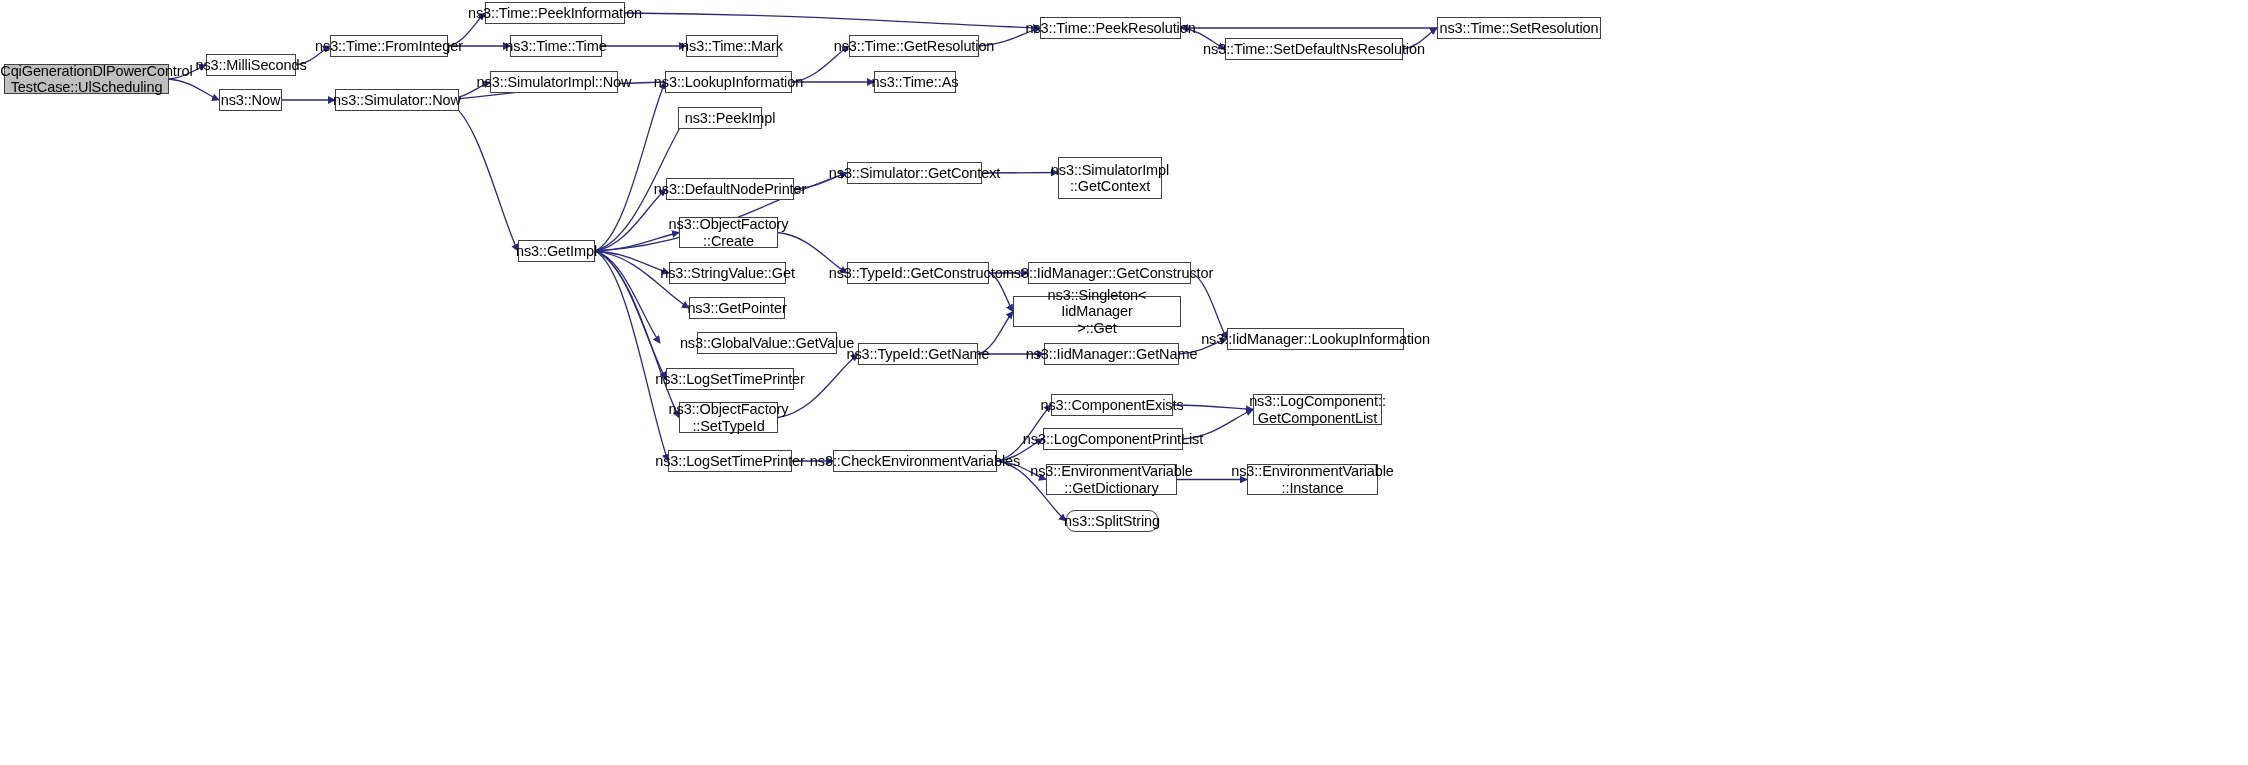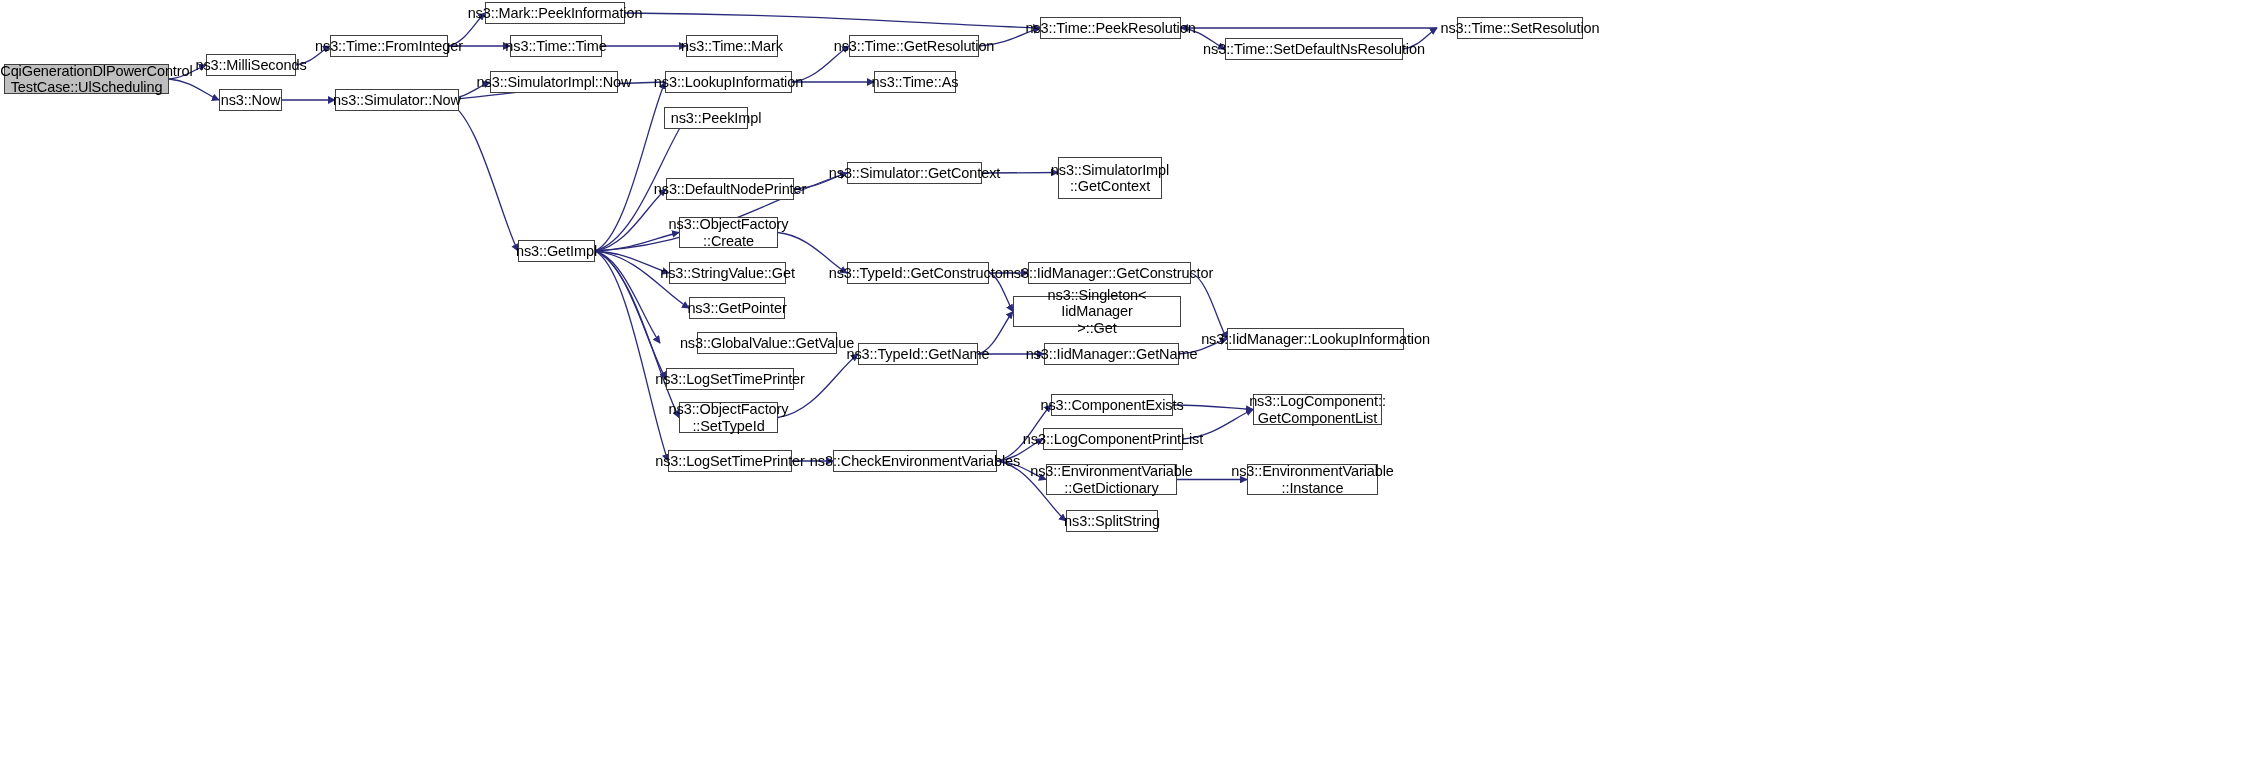--- a/index.html
+++ b/index.html
@@ -101,31 +101,31 @@
       <path d="M 1173 405 C 1209 405.36, 1230.6 408.24, 1253 409.5" fill="none" stroke="#2a2a7a" stroke-width="1.3" marker-end="url(#ah)"></path>
       <path d="M 1183 439 C 1214.5 436.64, 1233.4 417.76, 1253 409.5" fill="none" stroke="#2a2a7a" stroke-width="1.3" marker-end="url(#ah)"></path>
       <path d="M 1177 479.5 L 1247 479.5" fill="none" stroke="#2a2a7a" stroke-width="1.3" marker-end="url(#ah)"></path>
     </svg>
 <div class="node root" style="left: 4px; top: 64px; width: 165px; height: 30px;">LteCqiGenerationDlPowerControl
 TestCase::UlScheduling</div>
     <div class="node" style="left: 206px; top: 54px; width: 90px; height: 22px;">ns3::MilliSeconds</div>
     <div class="node" style="left: 219px; top: 89px; width: 63px; height: 22px;">ns3::Now</div>
     <div class="node" style="left: 330px; top: 35px; width: 118px; height: 22px;">ns3::Time::FromInteger</div>
     <div class="node" style="left: 335px; top: 89px; width: 124px; height: 22px;">ns3::Simulator::Now</div>
-    <div class="node" style="left: 485px; top: 2px; width: 140px; height: 22px;">ns3::Mark::PeekInformation</div>
+    <div class="node" style="left: 485px; top: 2px; width: 140px; height: 22px;">ns3::Time::PeekInformation</div>
     <div class="node" style="left: 510px; top: 35px; width: 92px; height: 22px;">ns3::Time::Time</div>
     <div class="node" style="left: 490px; top: 71px; width: 128px; height: 22px;">ns3::SimulatorImpl::Now</div>
     <div class="node" style="left: 686px; top: 35px; width: 92px; height: 22px;">ns3::Time::Mark</div>
     <div class="node" style="left: 665px; top: 71px; width: 127px; height: 22px;">ns3::LookupInformation</div>
-    <div class="node" style="left: 664px; top: 107px; width: 84px; height: 22px; padding-left: 20px;">ns3::PeekImpl</div>
+    <div class="node" style="left: 678px; top: 107px; width: 84px; height: 22px; padding-left: 20px;">ns3::PeekImpl</div>
     <div class="node" style="left: 849px; top: 35px; width: 130px; height: 22px;">ns3::Time::GetResolution</div>
     <div class="node" style="left: 874px; top: 71px; width: 82px; height: 22px;">ns3::Time::As</div>
     <div class="node" style="left: 1040px; top: 17px; width: 141px; height: 22px;">ns3::Time::PeekResolution</div>
     <div class="node" style="left: 1225px; top: 38px; width: 178px; height: 22px;">ns3::Time::SetDefaultNsResolution</div>
-    <div class="node" style="left: 1437px; top: 17px; width: 126px; height: 22px; margin-left: 20px;">ns3::Time::SetResolution</div>
+    <div class="node" style="left: 1437px; top: 17px; width: 164px; height: 22px;">ns3::Time::SetResolution</div>
     <div class="node" style="left: 518px; top: 240px; width: 77px; height: 22px;">ns3::GetImpl</div>
     <div class="node" style="left: 847px; top: 162px; width: 135px; height: 22px;">ns3::Simulator::GetContext</div>
     <div class="node" style="left: 1058px; top: 157px; width: 104px; height: 42px;">ns3::SimulatorImpl
 ::GetContext</div>
     <div class="node" style="left: 666px; top: 178px; width: 128px; height: 22px;">ns3::DefaultNodePrinter</div>
     <div class="node" style="left: 679px; top: 217px; width: 99px; height: 31px;">ns3::ObjectFactory
 ::Create</div>
     <div class="node" style="left: 669px; top: 262px; width: 117px; height: 22px;">ns3::StringValue::Get</div>
     <div class="node" style="left: 689px; top: 297px; width: 96px; height: 22px;">ns3::GetPointer</div>
     <div class="node" style="left: 660px; top: 332px; width: 140px; height: 22px; margin-left: 37px;">ns3::GlobalValue::GetValue</div>
@@ -138,18 +138,18 @@
     <div class="node" style="left: 1028px; top: 262px; width: 163px; height: 22px;">ns3::IidManager::GetConstructor</div>
     <div class="node" style="left: 1013px; top: 296px; width: 168px; height: 31px;">ns3::Singleton&lt; IidManager
 &gt;::Get</div>
     <div class="node" style="left: 1044px; top: 343px; width: 135px; height: 22px;">ns3::IidManager::GetName</div>
     <div class="node" style="left: 1227px; top: 328px; width: 177px; height: 22px;">ns3::IidManager::LookupInformation</div>
     <div class="node" style="left: 833px; top: 450px; width: 164px; height: 22px;">ns3::CheckEnvironmentVariables</div>
     <div class="node" style="left: 1051px; top: 394px; width: 122px; height: 22px;">ns3::ComponentExists</div>
     <div class="node" style="left: 1043px; top: 428px; width: 140px; height: 22px;">ns3::LogComponentPrintList</div>
     <div class="node" style="left: 1046px; top: 464px; width: 131px; height: 31px;">ns3::EnvironmentVariable
 ::GetDictionary</div>
-    <div class="node" style="left: 1066px; top: 510px; width: 92px; height: 22px;">ns3::SplitString</div>
+    <div class="node" style="left: 1066px; top: 510px; width: 92px; height: 22px; border-radius: 9px;">ns3::SplitString</div>
     <div class="node" style="left: 1253px; top: 394px; width: 129px; height: 31px;">ns3::LogComponent::
 GetComponentList</div>
     <div class="node" style="left: 1247px; top: 464px; width: 131px; height: 31px;">ns3::EnvironmentVariable
 ::Instance</div>
   </div>
 
 </body></html>

